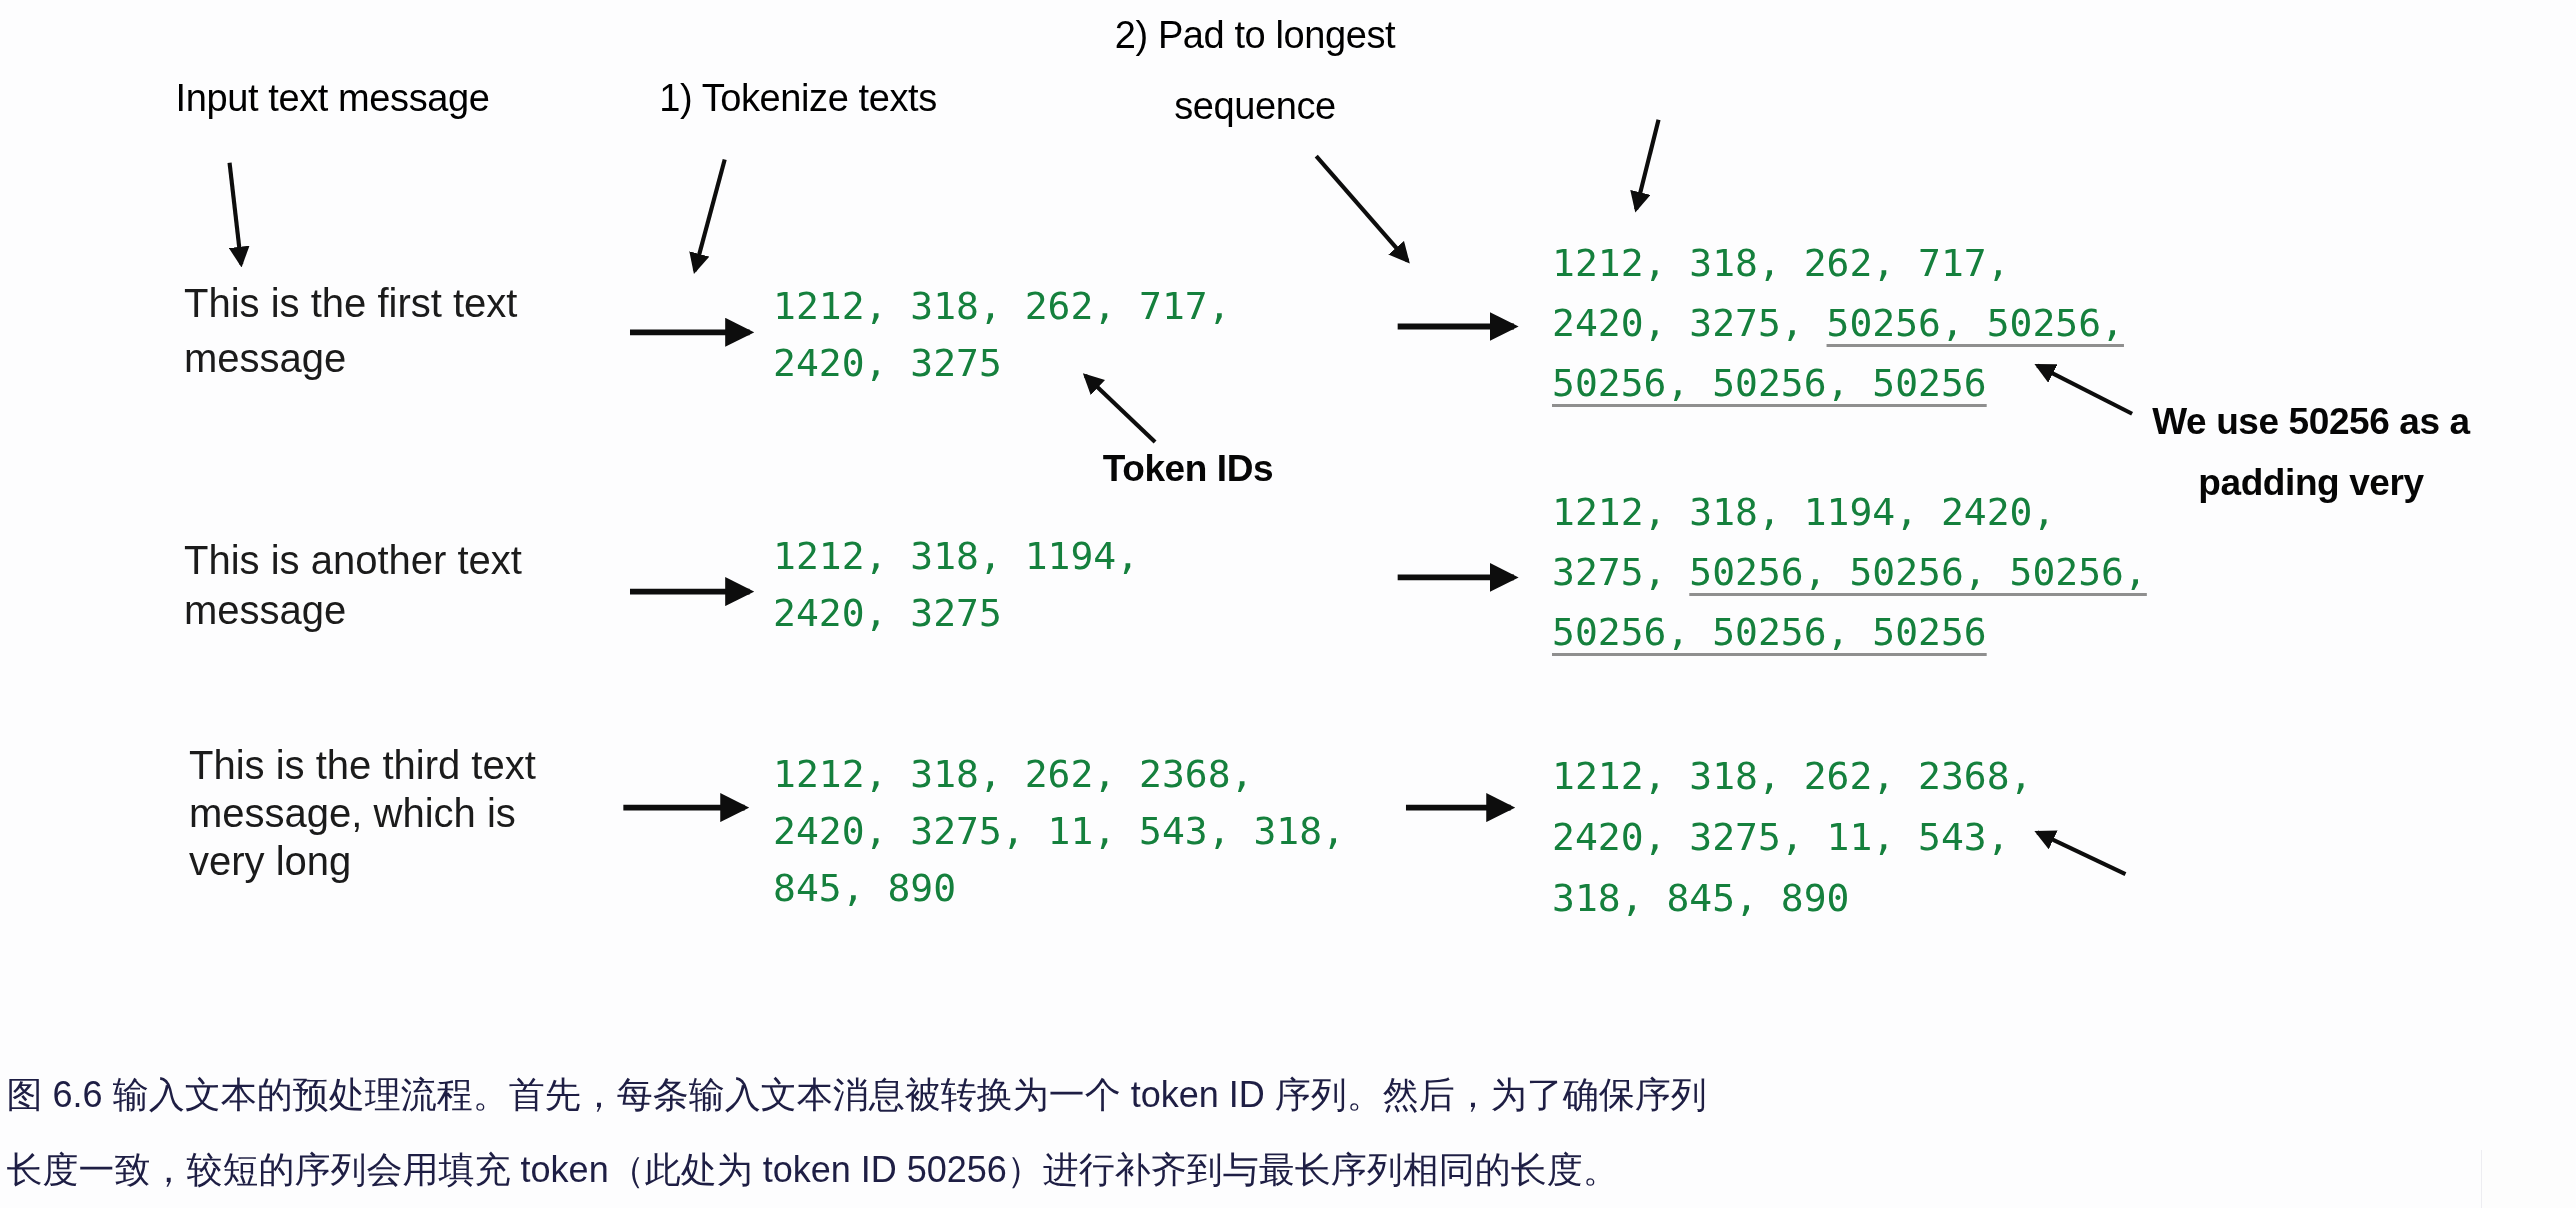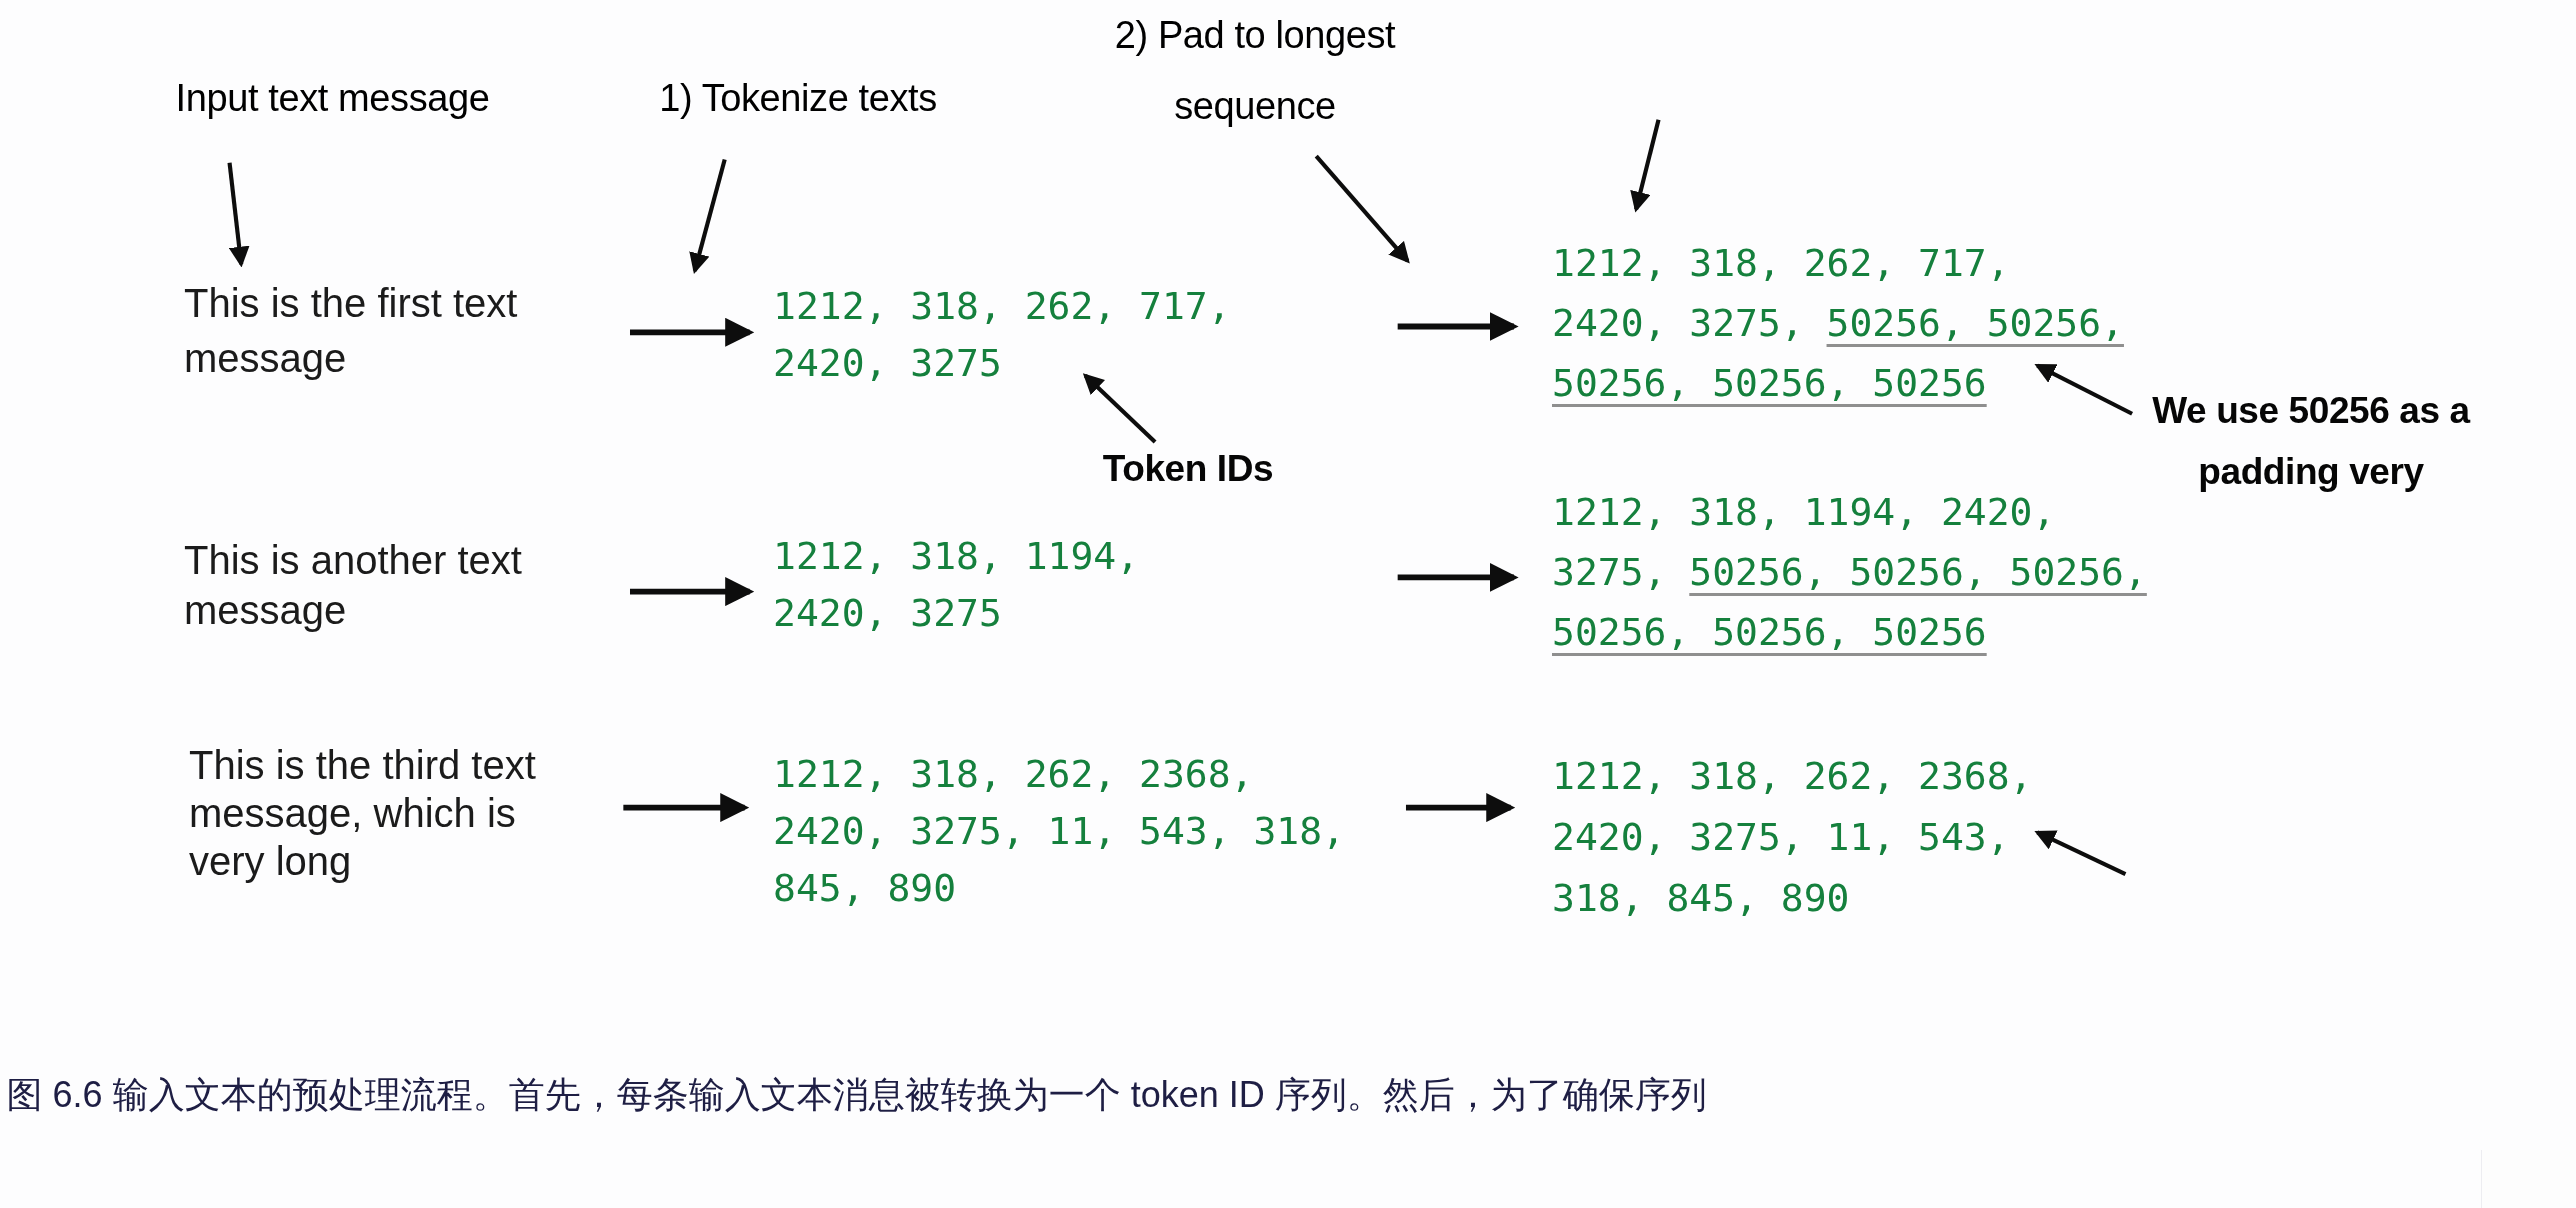--- a/index.html
+++ b/index.html
@@ -90,21 +90,21 @@
     <div>2420, 3275</div>
   </div>
   <div class="abs mono pad1" style="left:1552px;top:233px;">
     <div><span>1212, 318, 262, 717,</span><span class="u"></span></div>
     <div><span>2420, 3275, </span><span class="u">50256, 50256,</span></div>
     <div><span></span><span class="u">50256, 50256, 50256</span></div>
   </div>
 
   <div class="abs note" style="left:1080px;top:439px;width:216px;">Token IDs</div>
 
-  <div class="abs note" style="left:2124px;top:380px;width:374px;line-height:61px;">
+  <div class="abs note" style="left:2124px;top:391px;width:374px;line-height:61px;">
     <div>We use 50256 as a</div>
     <div>padding very</div>
   </div>
 
   <div class="abs sans r2" style="left:184px;top:535px;">
     <div>This is another text</div>
     <div>message</div>
   </div>
   <div class="abs mono" style="left:773px;top:528px;">
     <div>1212, 318, 1194,</div>
@@ -128,17 +128,18 @@
   </div>
   <div class="abs mono pad3" style="left:1552px;top:746px;">
     <div><span>1212, 318, 262, 2368,</span></div>
     <div><span>2420, 3275, 11, 543,</span></div>
     <div><span>318, 845, 890</span></div>
   </div>
 
 
   <div class="caption">
     <div>图 6.6 输入文本的预处理流程。首先，每条输入文本消息被转换为一个 token ID 序列。然后，为了确保序列</div>
+    <div>长度一致，较短的序列会用填充 token（此处为 token ID 50256）进行补齐到与最长序列相同的长度。</div>
   </div>
 
   <div class="artifact"></div>
 </div>
 
 
 </body></html>

